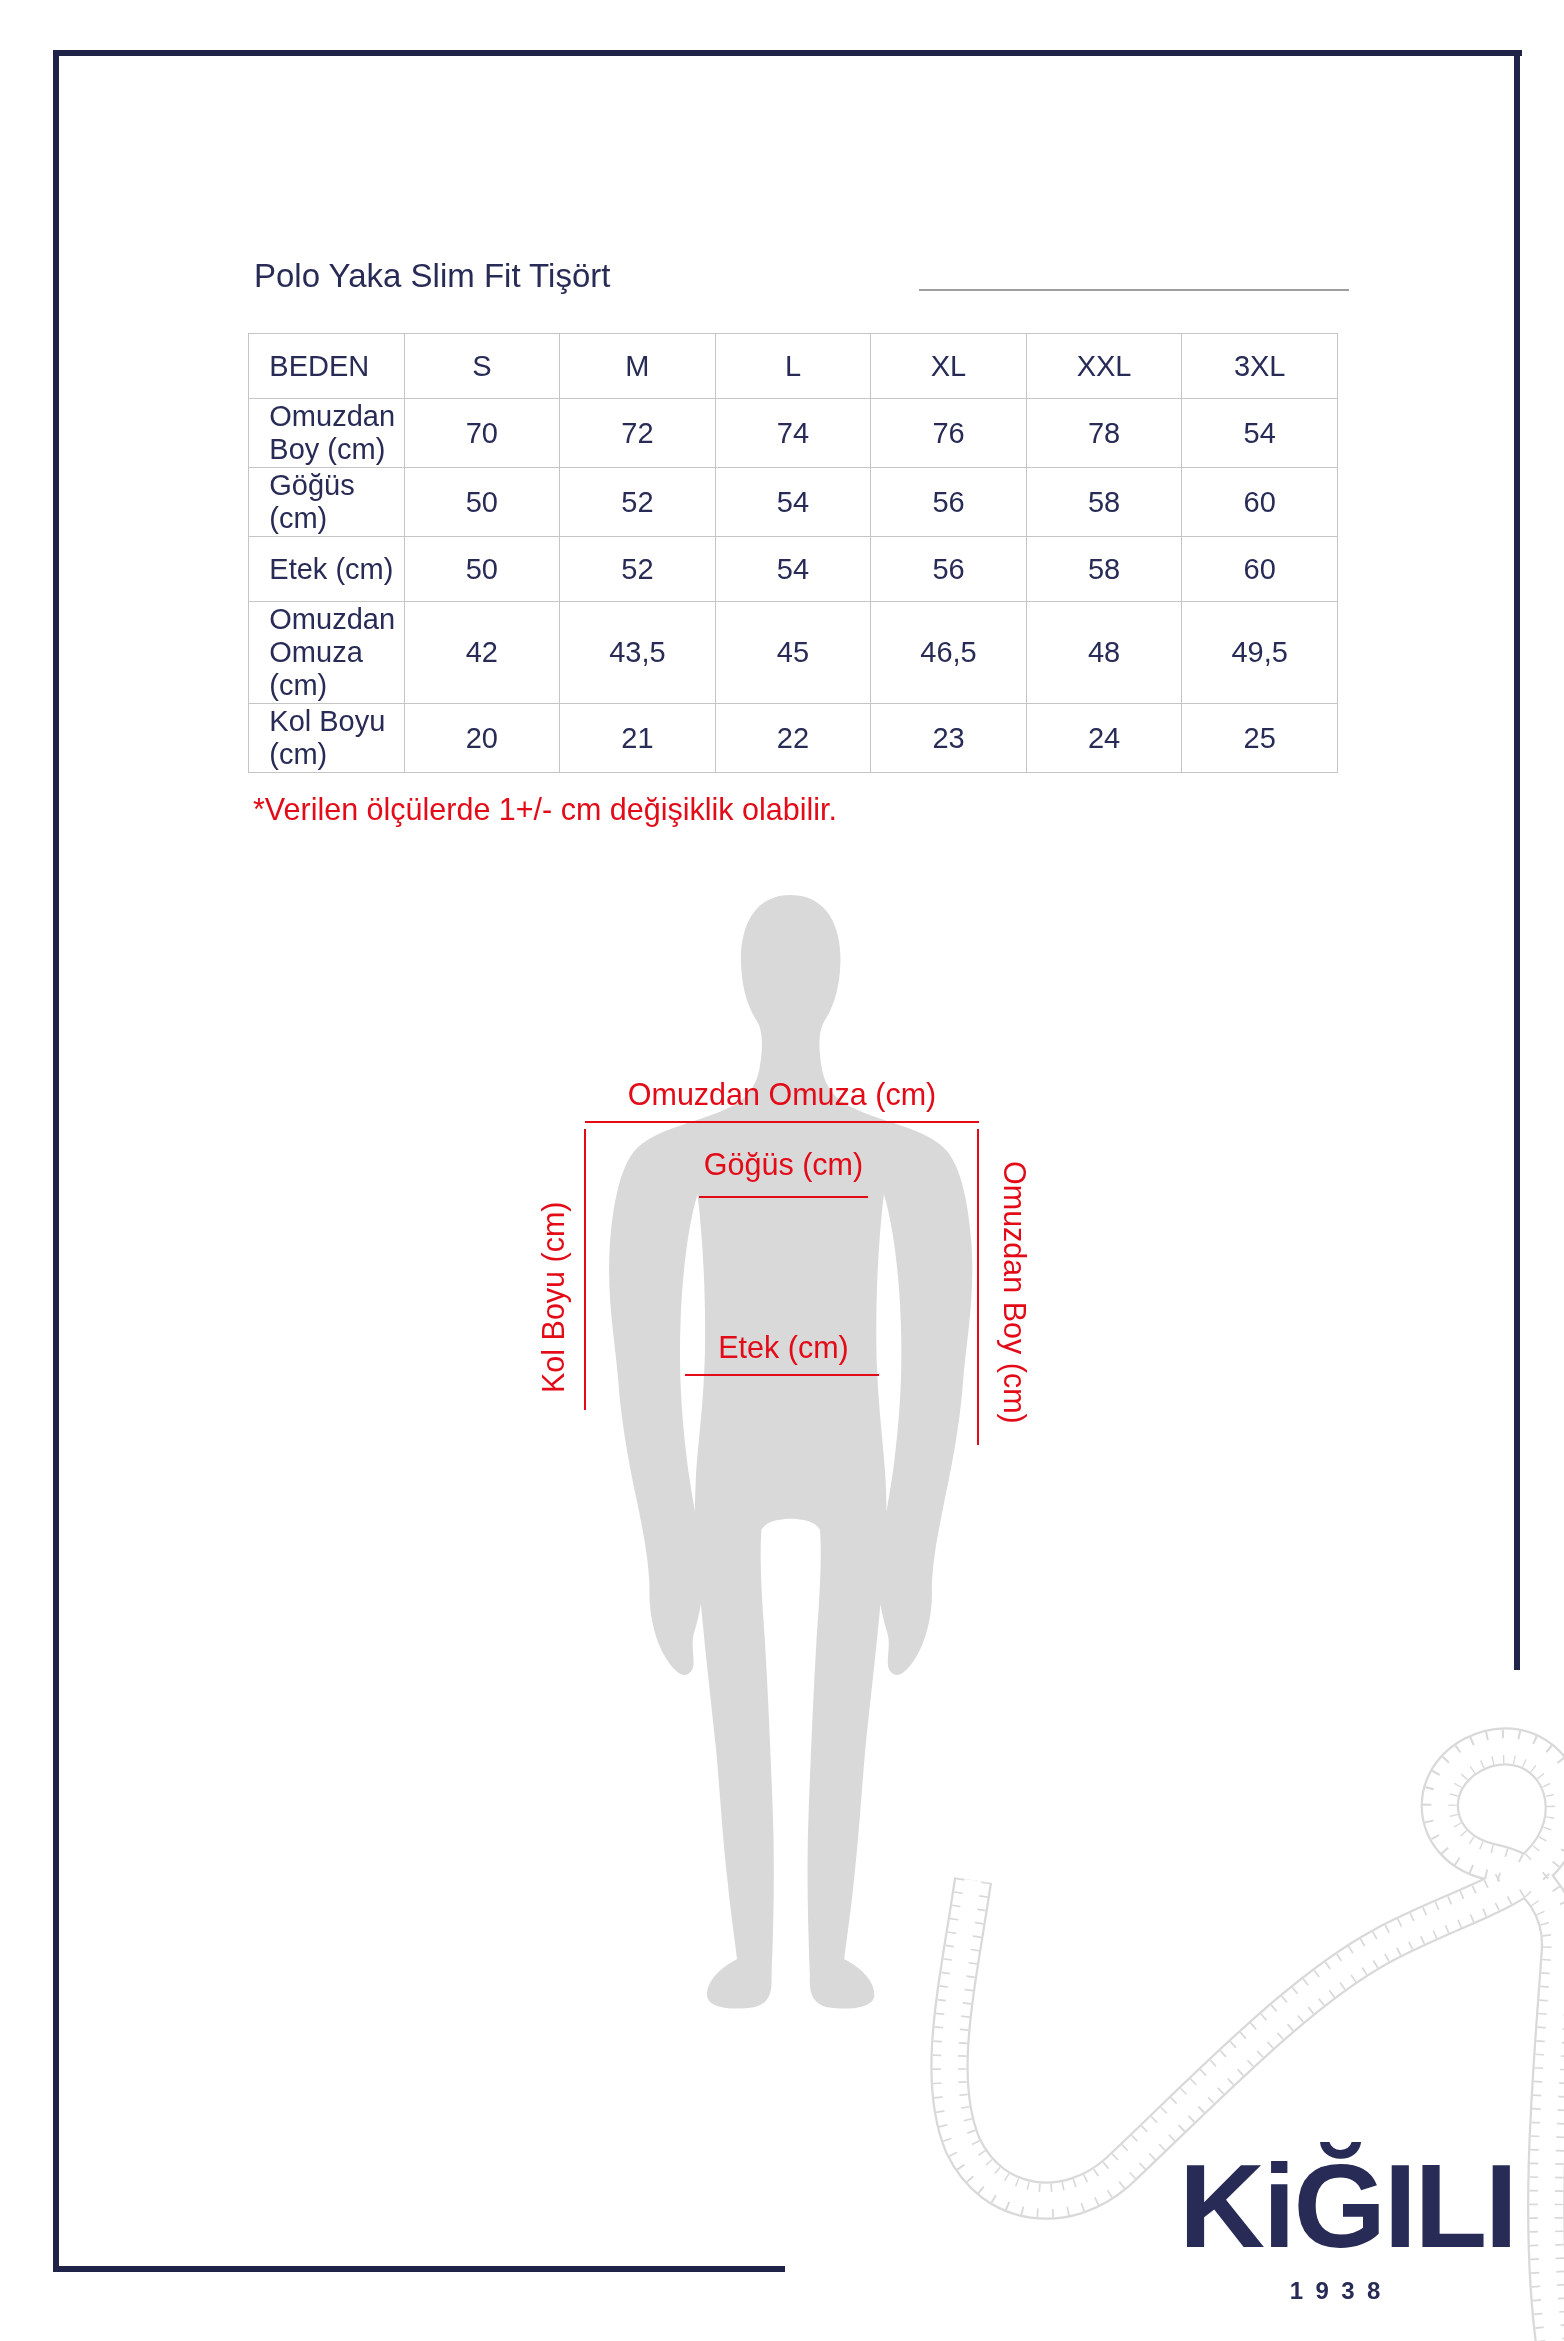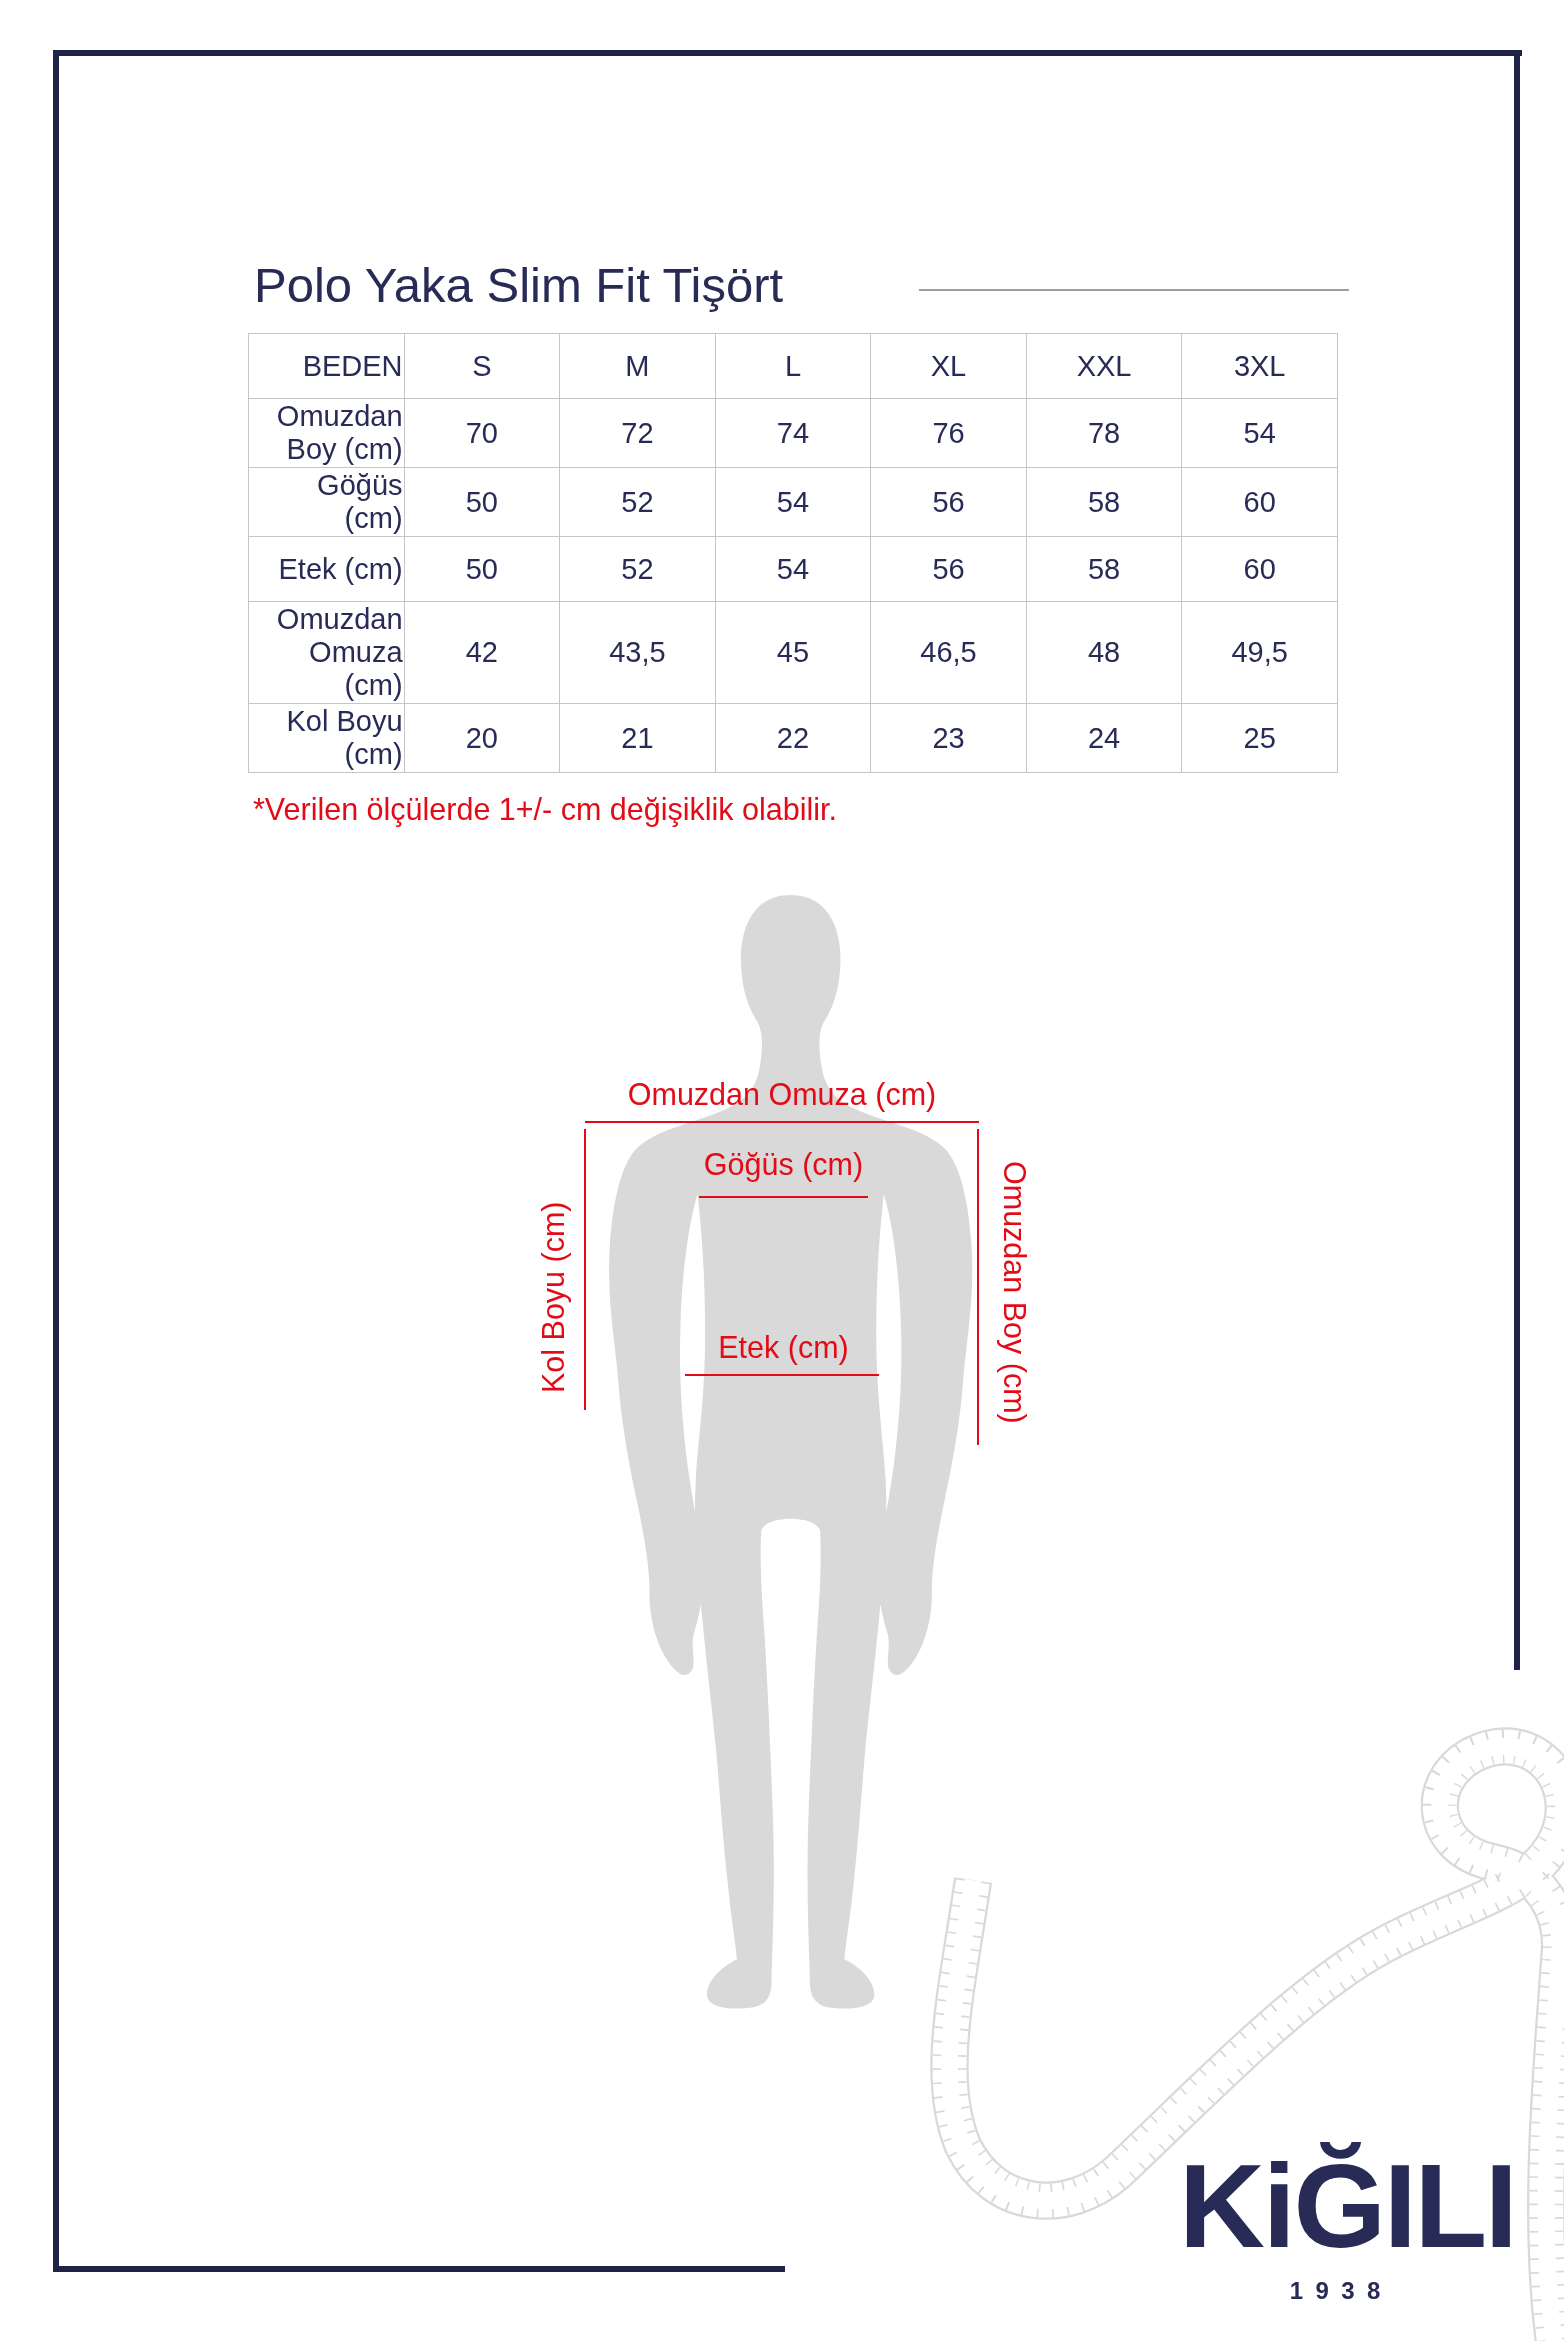--- a/index.html
+++ b/index.html
@@ -3,27 +3,27 @@
 <meta charset="utf-8">
 <style>
   html,body{margin:0;padding:0;background:#ffffff;}
   body{width:1565px;height:2342px;position:relative;font-family:"Liberation Sans",sans-serif;overflow:hidden;}
   .abs{position:absolute;}
 
   
   .frame{background:#1f2347;position:absolute;}
 
   
-  #page-title{left:254px;top:257px;font-size:49px;color:#272b55;letter-spacing:0px;white-space:nowrap;}
+  #page-title{left:254px;top:257px;font-size:33px;color:#272b55;letter-spacing:0px;white-space:nowrap;}
   #title-rule{left:919px;top:289px;width:430px;height:1.7px;background:#9e9e9e;}
 
   
   #size-table{left:248px;top:333px;width:1090px;height:388px;border-collapse:collapse;table-layout:fixed;position:absolute;}
   #size-table td,#size-table th{border:1.1px solid #c5c5c5;color:#272b55;font-size:29px;font-weight:normal;vertical-align:middle;background:#ffffff;}
-  #size-table .lbl{text-align:right;padding-left:20.3px;}
+  #size-table .lbl{text-align:left;padding-left:20.3px;}
   #size-table .val{text-align:center;}
   #size-table tr{height:65px;}
 
   
   #measure-note{left:253px;top:792px;font-size:30.5px;color:#e30b17;white-space:nowrap;}
 
   
   .red-line{background:#e30b17;position:absolute;}
   .red-label{color:#e30b17;font-size:30.5px;position:absolute;white-space:nowrap;}
   #shoulder-label{left:585px;top:1077px;width:394px;text-align:center;}

